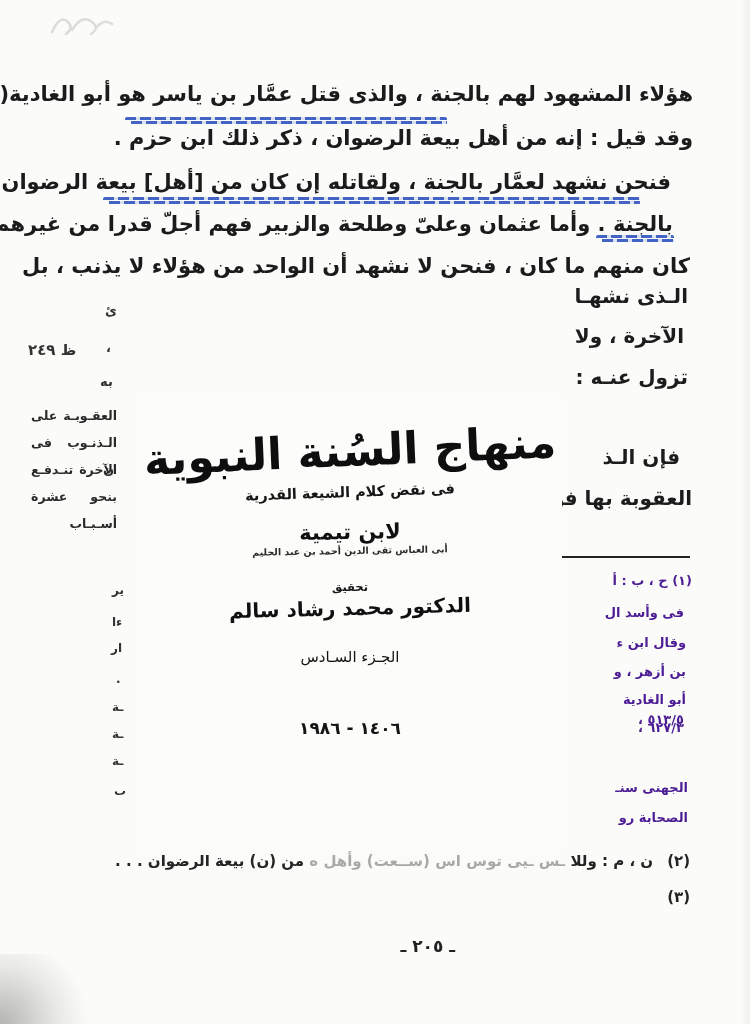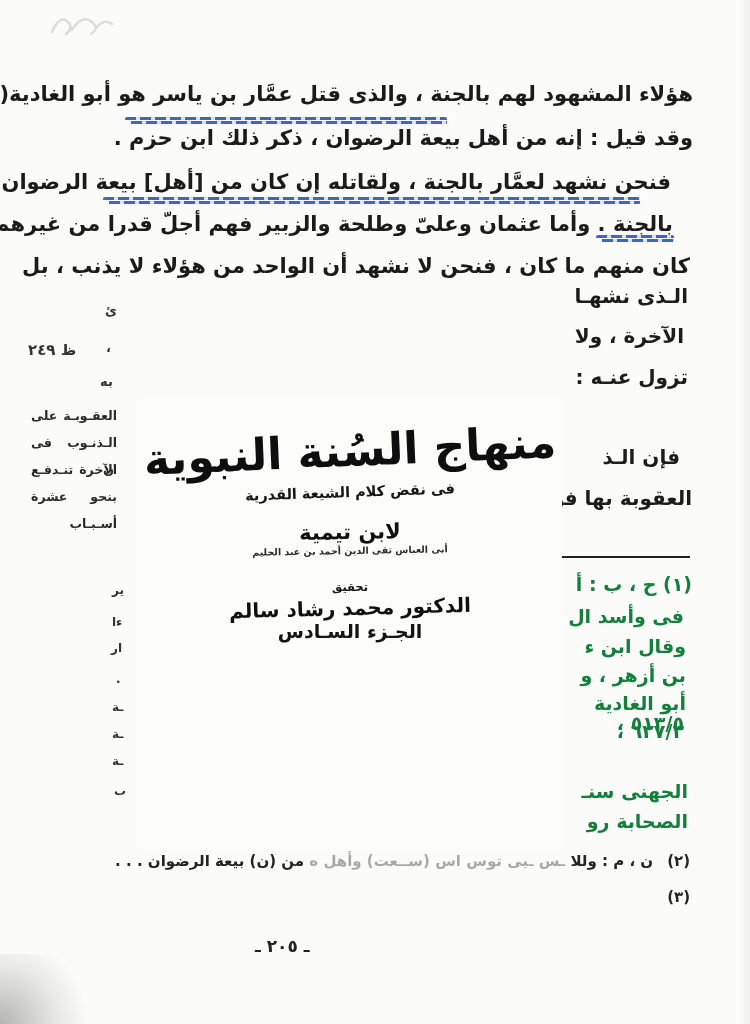--- a/index.html
+++ b/index.html
@@ -20,47 +20,47 @@
       repeating-linear-gradient(90deg,var(--blue) 0 11px,rgba(60,94,198,.18) 11px 15px),
       repeating-linear-gradient(90deg,var(--blue) 0 11px,rgba(60,94,198,.18) 11px 15px);
     background-size:100% 3px,100% 3px;
     background-position:0 0,6px 4px;
     background-repeat:no-repeat,no-repeat;
   }
   
   .rcol{position:absolute;white-space:nowrap;font-size:20px;font-weight:bold;color:#1c1c1c;}
   
   .fnsep{position:absolute;background:#222;height:2px;}
-  .fncol{position:absolute;white-space:nowrap;font-size:19px;font-weight:bold;color:#15803d;}
+  .fncol{position:absolute;white-space:nowrap;font-size:13px;font-weight:bold;color:#4c1d95;}
   
   .frag{position:absolute;white-space:nowrap;font-size:13px;font-weight:bold;color:#333;}
   .gloss{
     position:absolute;width:86px;font-size:12.5px;font-weight:bold;color:#2a2a2a;
     line-height:27px;
     margin-left:25px;
   }
   .gloss div{text-align:justify;text-align-last:justify;}
   
   .titlepage{
     position:absolute;left:138px;top:398px;width:424px;height:452px;
     background:#fcfcfa;text-align:center;direction:rtl;
   }
   .tp-title{font-size:44px;font-weight:bold;color:#0e0e0e;margin-top:30px;line-height:1.05;transform:rotate(-2.5deg);letter-spacing:-1px;}
   .tp-subtitle{font-size:14.5px;font-weight:bold;color:#161616;margin-top:10px;transform:rotate(-2deg);}
   .tp-author{font-size:21px;font-weight:bold;color:#101010;margin-top:20px;transform:rotate(-1deg);}
   .tp-author-full{font-size:9.5px;font-weight:bold;color:#2c2c2c;margin-top:1px;transform:rotate(-1deg);}
   .tp-tahqiq{font-size:11.5px;font-weight:bold;color:#181818;margin-top:24px;text-align:center;}
   .tp-editor{font-size:20px;font-weight:bold;color:#101010;margin-top:2px;transform:rotate(-1.5deg);}
-  .tp-volume{font-size:19px;font-weight:bold;color:#141414;letter-spacing:1px;}
+  .tp-volume{font-size:15px;font-weight:normal;color:#141414;margin-top:28px;letter-spacing:1px;}
   .tp-year{font-size:17px;font-weight:bold;color:#141414;margin-top:52px;}
   
   .fnrow{position:absolute;white-space:nowrap;font-size:15px;font-weight:bold;color:#242424;display:flex;gap:14px;direction:rtl;}
   .fn-faded{opacity:.38;}
   
-  .pageno{position:absolute;left:255px;top:936px;width:200px;text-align:left;
+  .pageno{position:absolute;left:255px;top:936px;width:200px;text-align:right;
     font-size:17px;font-weight:bold;color:#222;direction:rtl;}
   
   .corner-smudge{
     position:absolute;left:0;bottom:0;width:110px;height:70px;pointer-events:none;
     background:radial-gradient(circle at 0% 100%,rgba(110,110,110,.5),rgba(150,150,150,.18) 45%,transparent 68%);
   }
   .edge-tint{
     position:absolute;right:0;top:0;width:10px;height:100%;pointer-events:none;
     background:linear-gradient(90deg,transparent,rgba(160,160,160,.12));
   }
@@ -126,20 +126,21 @@
   <div class="frag" style="top:784px;left:114px;font-size:12px">ٮ</div>
 
   <div class="titlepage">
     <div class="tp-title">منهاج السُنة النبوية</div>
     <div class="tp-subtitle">فى نقض كلام الشيعة القدرية</div>
     <div class="tp-author">لابن تيمية</div>
     <div class="tp-author-full">أبى العباس تقى الدين أحمد بن عبد الحليم</div>
     <div class="tp-tahqiq">تحقيق</div>
     <div class="tp-editor">الدكتور محمد رشاد سالم</div>
     <div class="tp-volume">الجـزء السـادس</div>
+    <div class="tp-year">١٤٠٦ - ١٩٨٦</div>
   </div>
 
   <div class="fnrow" style="top:852px;right:60px">
     <span>(٢)</span>
     <span>
       <span>ن ، م : وللا</span>
       <span class="fn-faded">ـس ـيى توس اس (ســعت) وأهل ه</span>
       <span>من (ن) بيعة الرضوان . . .</span>
     </span>
   </div>

